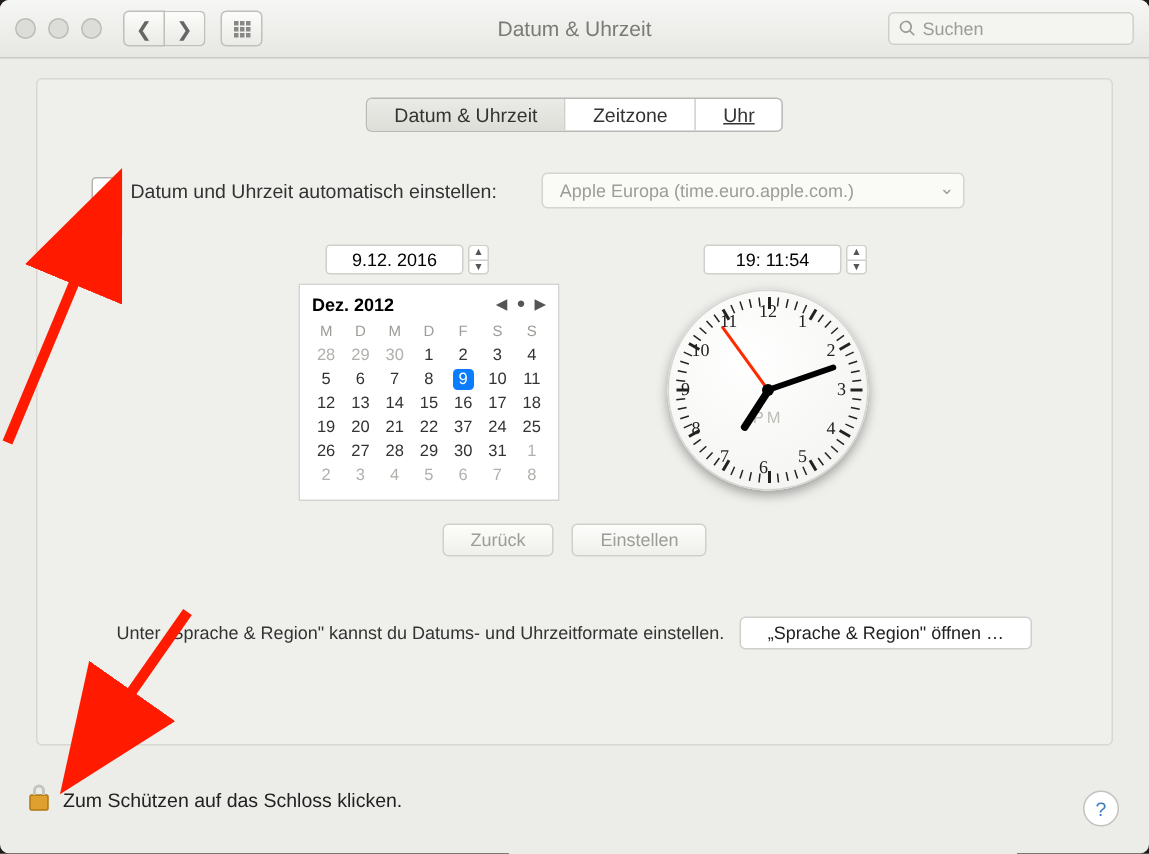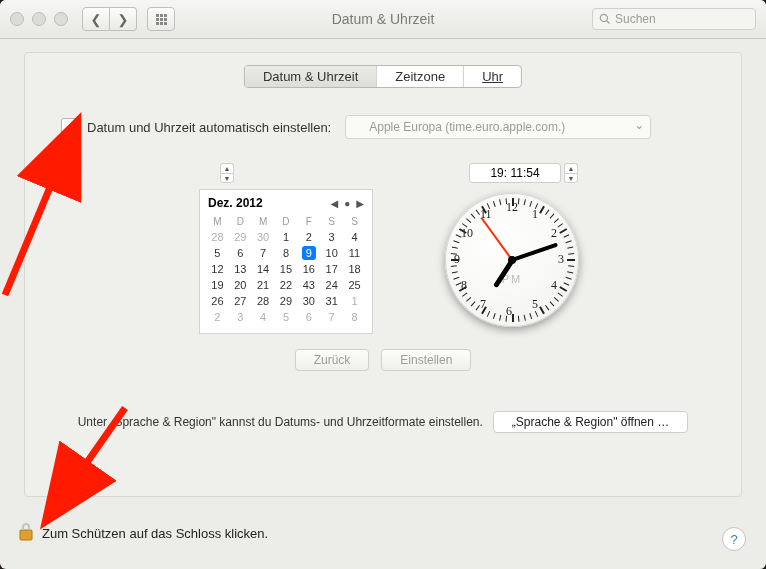--- a/index.html
+++ b/index.html
@@ -21,21 +21,21 @@
   
   .panel{position:absolute;left:24px;right:24px;top:52px;bottom:72px;background:#efefec;border:1px solid #d8d8d3;border-radius:4px;}
   
   .seg{position:absolute;top:12px;left:50%;transform:translateX(-50%);display:flex;border:1px solid #b8b8b4;border-radius:4px;overflow:hidden;background:#fff;}
   .seg div{padding:3px 18px;font-size:13px;color:#333;border-right:1px solid #cfcfcb;cursor:default;}
   .seg div:last-child{border-right:none;text-decoration:underline;}
   .seg .active{background:linear-gradient(#eaeae6,#dedeD9);}
   
   .auto{position:absolute;top:62px;left:36px;right:36px;display:flex;align-items:center;gap:8px;font-size:13px;color:#333;}
   .cbox{width:16px;height:16px;border:1px solid #b4b4b0;border-radius:3px;background:#fff;}
-  .combo{flex:1;height:22px;border:1px solid #d4d4d0;border-radius:4px;background:#fafaf7;color:#9c9c98;font-size:12px;display:flex;align-items:center;padding:0 23px;margin-left:6px;position:relative;max-width:258px;}
+  .combo{flex:1;height:22px;border:1px solid #d4d4d0;border-radius:4px;background:#fafaf7;color:#9c9c98;font-size:12px;display:flex;align-items:center;padding:0 11px;margin-left:22px;position:relative;max-width:258px;}
   .combo::after{content:"⌄";position:absolute;right:6px;top:2px;color:#9c9c98;}
   
   .dateStep{position:absolute;top:110px;left:192px;display:flex;align-items:center;}
   .timeStep{position:absolute;top:110px;left:444px;display:flex;align-items:center;}
   .field{border:1px solid #cfcfcb;border-radius:3px;background:#fff;padding:2px 8px;font-size:12px;min-width:74px;text-align:center;}
   .stepper{display:flex;flex-direction:column;margin-left:3px;}
   .stepper button{width:14px;height:10px;border:1px solid #cfcfcb;background:#fff;padding:0;font-size:7px;line-height:7px;color:#555;cursor:pointer;}
   .stepper button:first-child{border-radius:3px 3px 0 0;border-bottom:none;}
   .stepper button:last-child{border-radius:0 0 3px 3px;}
   
@@ -122,20 +122,21 @@
 
     <div class="auto">
       <div class="cbox"></div>
       <span>Datum und Uhrzeit automatisch einstellen:</span>
       <div class="combo">
         <span>Apple Europa (time.euro.apple.com.)</span>
       </div>
     </div>
 
     <div class="dateStep">
+      <div class="field">9.12. 2016</div>
       <div class="stepper">
         <button>▲</button>
         <button>▼</button>
       </div>
     </div>
 
     <div class="timeStep">
       <div class="field">19: 11:54</div>
       <div class="stepper">
         <button>▲</button>
@@ -190,21 +191,21 @@
               <td>15</td>
               <td>16</td>
               <td>17</td>
               <td>18</td>
             </tr>
             <tr>
               <td>19</td>
               <td>20</td>
               <td>21</td>
               <td>22</td>
-              <td>43</td>
+              <td>37</td>
               <td>24</td>
               <td>25</td>
             </tr>
             <tr>
               <td>26</td>
               <td>27</td>
               <td>28</td>
               <td>29</td>
               <td>30</td>
               <td>31</td>

